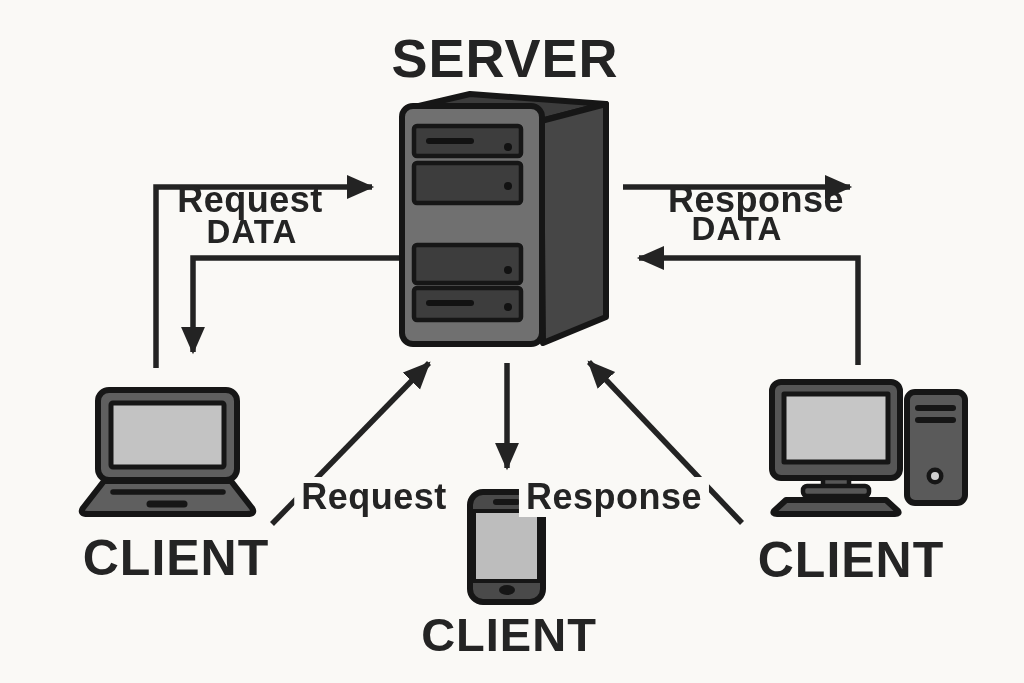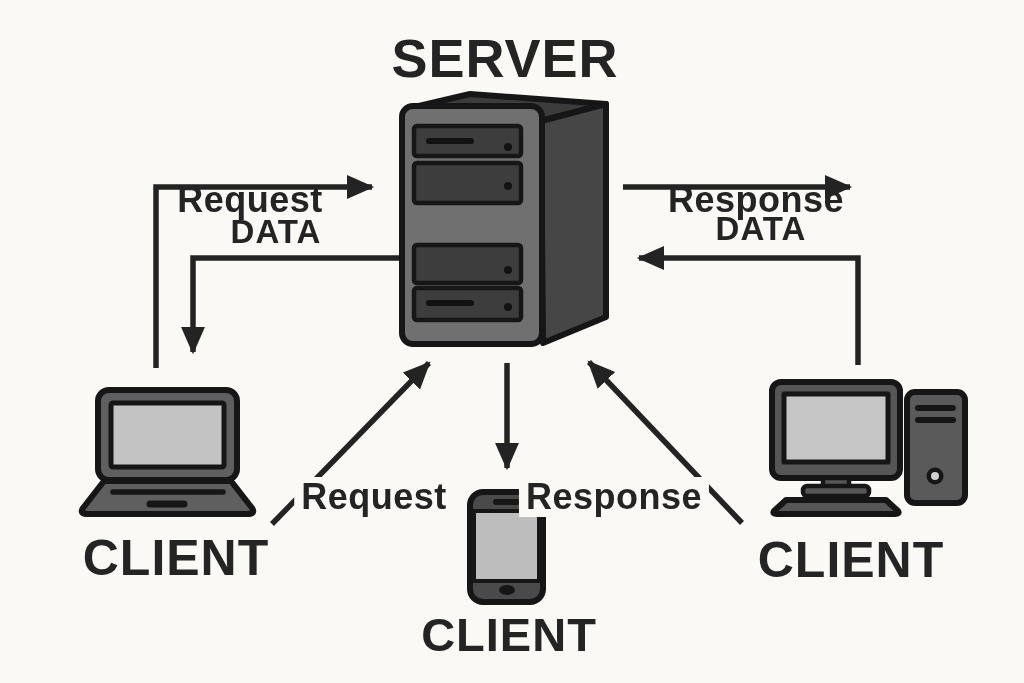--- a/index.html
+++ b/index.html
@@ -14,21 +14,21 @@
   svg.diagram-layer{position:absolute;left:0;top:0;width:1024px;height:683px;}
   .lbl{
     position:absolute;transform:translate(-50%,-50%);
     font-weight:700;color:#242424;white-space:nowrap;
     letter-spacing:0.5px;line-height:1;
   }
   .lbl-title{font-size:54px;letter-spacing:1px;}
   .lbl-client{font-size:50px;letter-spacing:1px;}
   .lbl-client-sm{font-size:47px;letter-spacing:1px;}
   .lbl-edge{font-size:36px;margin-top:44px;}
-  .lbl-data{font-size:33px;letter-spacing:1px;margin-left:24px;}
+  .lbl-data{font-size:33px;letter-spacing:1px;}
   .lbl-cut{background:#faf9f6;padding:2px 7px;}
 </style>
 </head>
 <body>
 
 <div class="canvas">
 
   <svg class="diagram-layer" viewBox="0 0 1024 683">
     <defs>
       <marker id="ah" markerWidth="6" markerHeight="5" refX="4.6" refY="2.2" orient="auto" markerUnits="strokeWidth">

